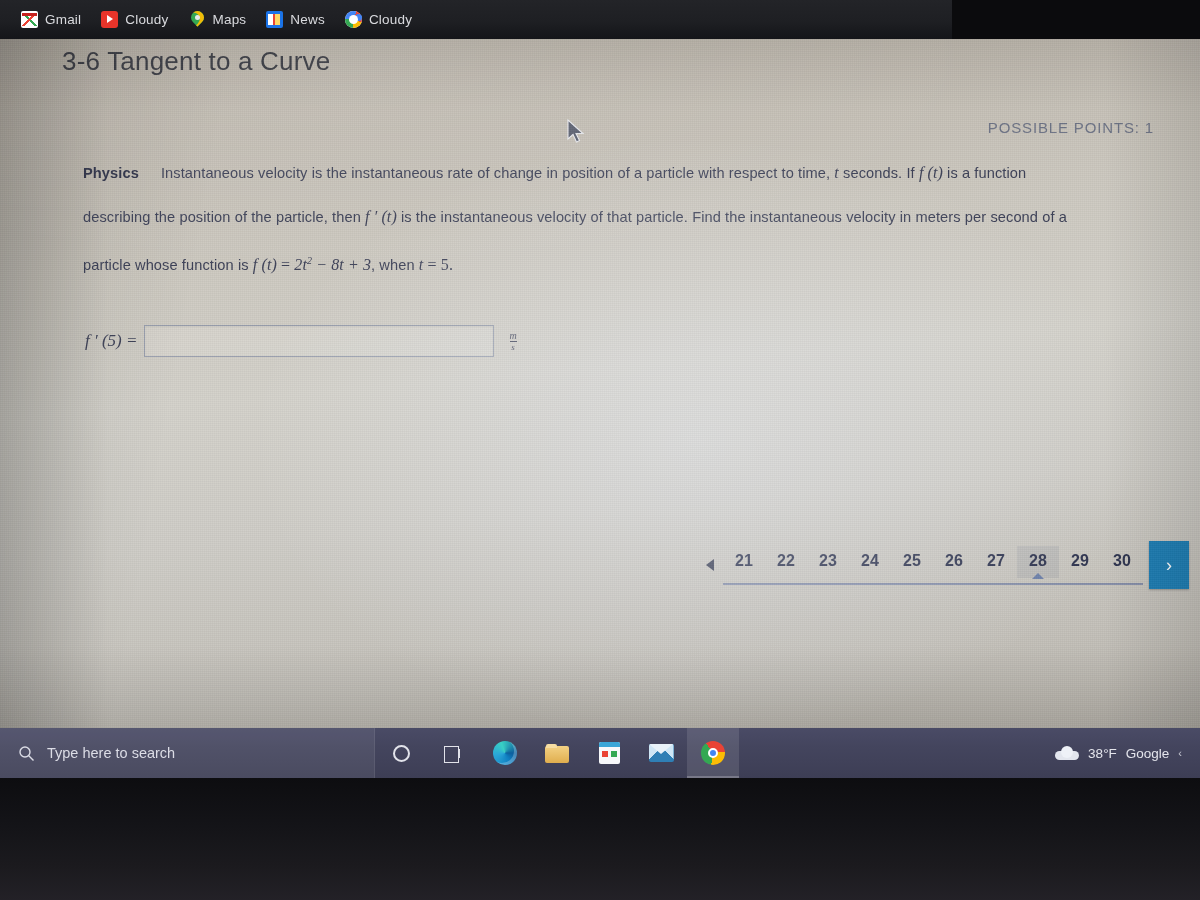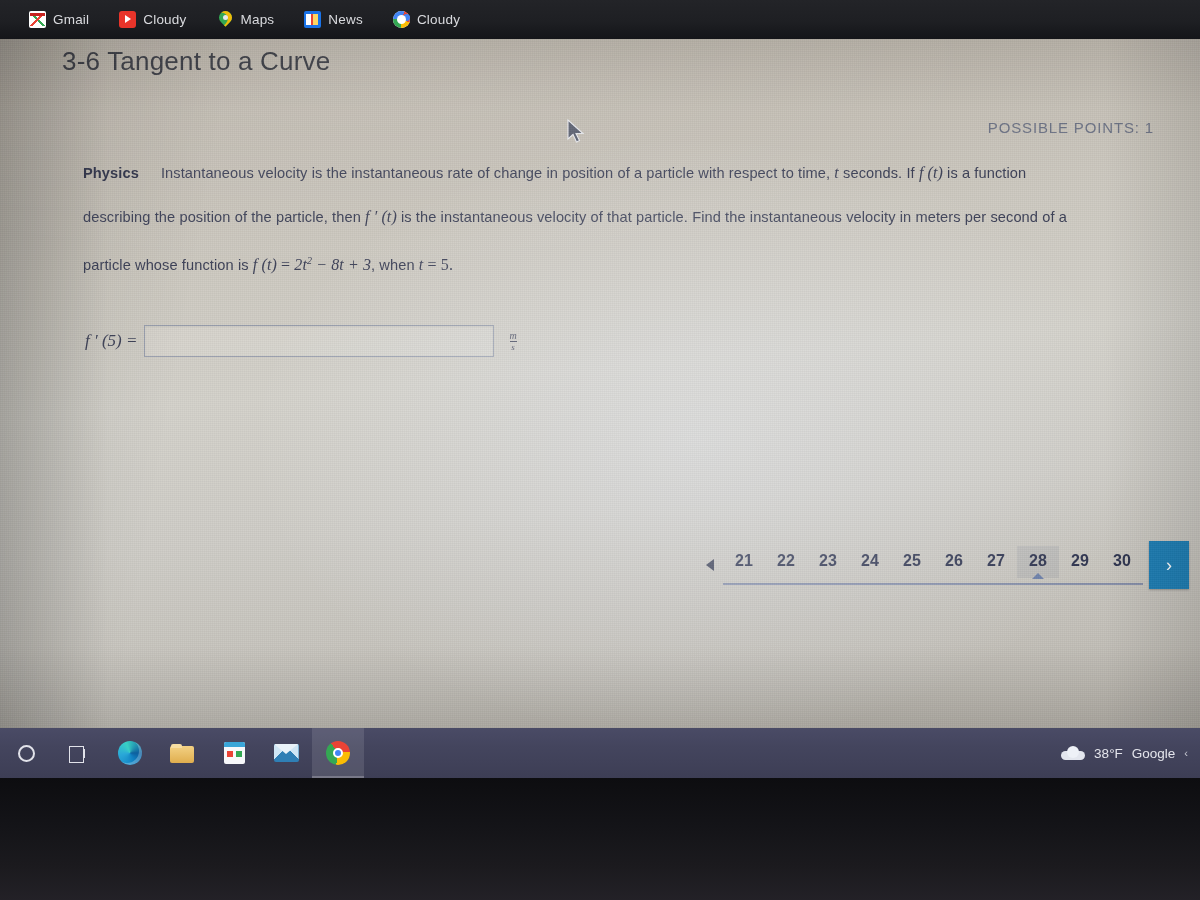--- a/index.html
+++ b/index.html
@@ -17,23 +17,23 @@
   }
 
   
   .bezel-bottom {
     position:absolute; left:0; top:778px; width:1200px; height:122px;
     background:linear-gradient(180deg,#0d0d10 0%, #141418 40%, #1b1a1e 72%, #232127 100%);
   }
 
   
   .bookmark-bar {
-    position:absolute; left:0; top:0; width:1200px; height:39px;
+    position:absolute; left:0; top:0; width:952px; height:39px;
     background:linear-gradient(180deg,#232428 0%, #1e1f23 55%, #141519 100%);
-    display:flex; align-items:center; padding-left:20px; gap:12px;
+    display:flex; align-items:center; padding-left:12px; gap:2px;
   }
   .bm {
     display:flex; align-items:center; gap:7px;
     padding:3px 9px; border-radius:4px;
     color:#d9dade; font-size:13.5px; letter-spacing:.2px;
     white-space:nowrap;
   }
   .bm .glyph { width:17px; height:17px; display:block; flex:0 0 17px; position:relative; }
 
   
@@ -164,21 +164,21 @@
     width:375px; height:50px; background:rgba(255,255,255,.07);
     display:flex; align-items:center; gap:12px; padding-left:18px;
     border-right:1px solid rgba(255,255,255,.08);
   }
   .search-box span.txt { color:#dcdde6; font-size:14.5px; }
   .tb-icons { display:flex; align-items:center; }
   .tb-btn {
     width:52px; height:50px; display:flex; align-items:center; justify-content:center;
   }
   .tb-btn.active { background:rgba(255,255,255,.11); box-shadow:inset 0 -2px 0 rgba(255,255,255,.22); }
-  .tray { margin-left:auto; display:flex; align-items:center; gap:9px; padding-right:12px; color:#e4e5ec; font-size:13.5px; }
+  .tray { margin-left:auto; display:flex; align-items:center; gap:9px; padding-right:18px; color:#e4e5ec; font-size:13.5px; }
   .tray .wx { display:flex; align-items:center; gap:9px; }
   .cloud-ic { position:relative; width:24px; height:14px; }
   .cloud-ic:before{ content:""; position:absolute; left:0; bottom:0; width:24px; height:9px;
     background:#e3e6ee; border-radius:6px; }
   .cloud-ic:after{ content:""; position:absolute; left:6px; top:0; width:12px; height:12px;
     background:#eef1f7; border-radius:50%; }
   .tray-arrow { font-size:11px; opacity:.8; }
 
   
   .i-cortana{ width:17px; height:17px; border:2px solid #e2e3ea; border-radius:50%; }
@@ -304,20 +304,27 @@
 
     <svg class="cursor" viewBox="0 0 22 26">
       <path d="M2 1 L2 20 L7 15.5 L10.5 23 L13.5 21.5 L10 14.5 L17 14.5 Z" fill="#5b6070" stroke="#e9eaee" stroke-width="1.1"></path>
     </svg>
 
     <div class="page-glare"></div>
     <div class="scanlines"></div>
   </div>
 
   <div class="taskbar">
+    <div class="search-box">
+      <svg width="17" height="17" viewBox="0 0 17 17">
+        <circle cx="7" cy="7" r="5" fill="none" stroke="#dcdde6" stroke-width="1.4"></circle>
+        <line x1="10.8" y1="10.8" x2="15.5" y2="15.5" stroke="#dcdde6" stroke-width="1.4"></line>
+      </svg>
+      <span class="txt">Type here to search</span>
+    </div>
 
     <div class="tb-icons">
       <div class="tb-btn">
         <span class="i-cortana"></span>
       </div>
       <div class="tb-btn">
         <span class="i-taskview"></span>
       </div>
       <div class="tb-btn">
         <span class="i-edge"></span>

